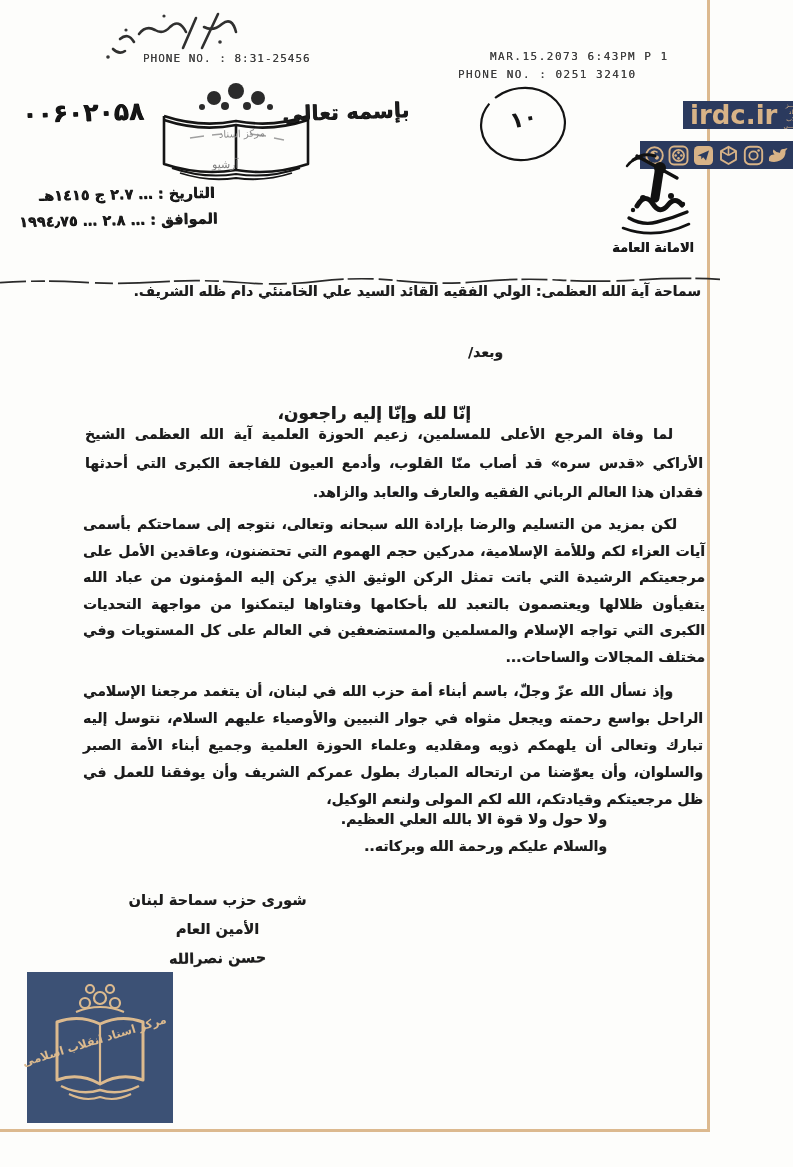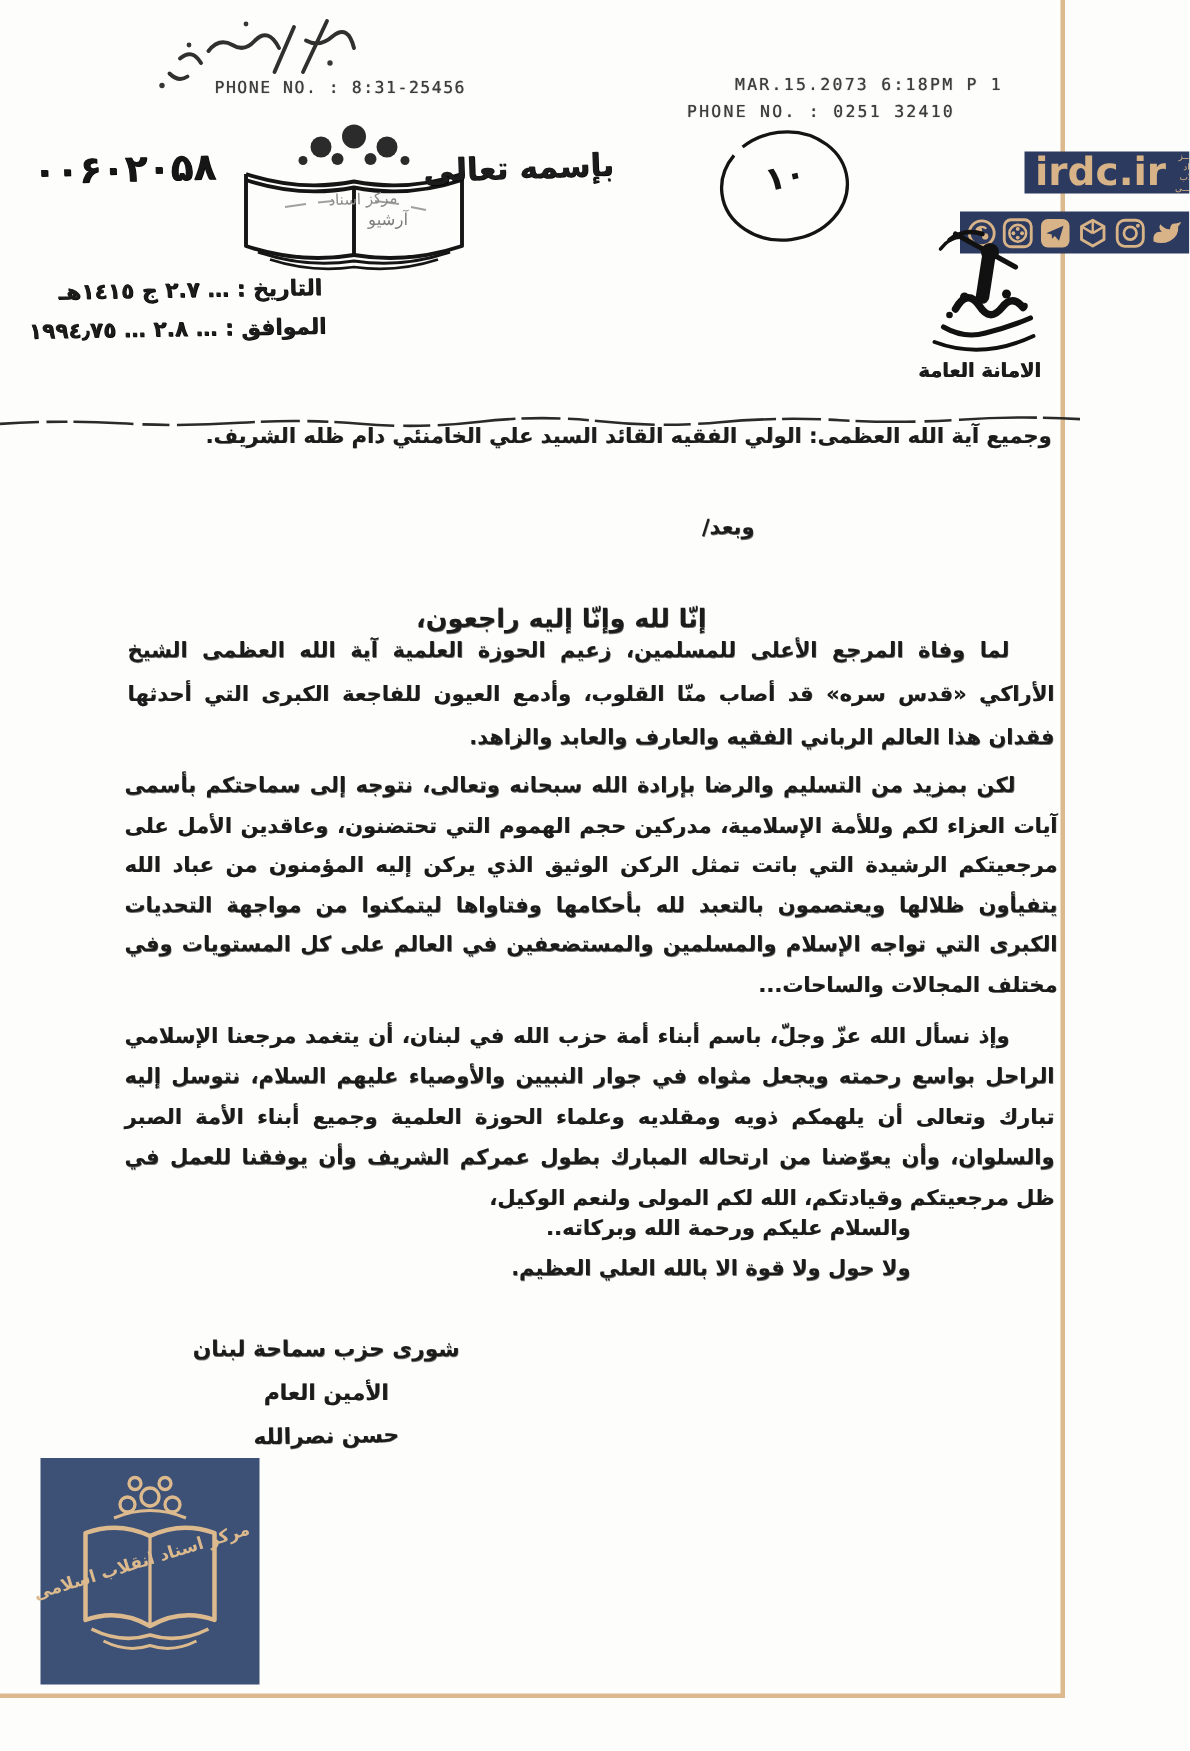--- a/index.html
+++ b/index.html
@@ -33,21 +33,21 @@
   }
   .circle-note{position:absolute;left:476px;top:82px;width:94px;height:86px;}
   .circle-note svg{position:absolute;left:0;top:0;}
   .circle-note .num{
     position:absolute;left:34px;top:24px;font-size:22px;font-weight:bold;
     transform:rotate(-12deg);color:#151515;
   }
   
   .stamp{position:absolute;left:150px;top:80px;width:180px;height:108px;}
   .stamp .t1{position:absolute;left:52px;top:48px;width:80px;text-align:center;font-size:10px;color:#8a8a8a;direction:rtl;transform:rotate(-2deg);letter-spacing:2px;}
-  .stamp .t2{position:absolute;left:62px;top:60px;width:60px;text-align:right;font-size:11px;color:#7d7d7d;direction:rtl;letter-spacing:4px;font-family:Liberation Serif, serif;}
+  .stamp .t2{position:absolute;left:62px;top:78px;width:60px;text-align:left;font-size:11px;color:#7d7d7d;direction:rtl;letter-spacing:4px;font-family:Liberation Serif, serif;}
   
   .irdc-badge{
     position:absolute;left:643px;top:101px;width:150px;height:28px;background:#2b3a5e;
     display:flex;align-items:center;justify-content:flex-start;gap:6px;padding:0;box-sizing:border-box;margin-left:40px;
   }
   .irdc-badge .domain{
     font-size:26px;font-weight:bold;color:#d8b387;letter-spacing:0;line-height:38px;
     padding-left:7px;font-family:"DejaVu Sans",sans-serif;
   }
   .irdc-badge .cap{display:flex;flex-direction:column;justify-content:center;line-height:7px;direction:rtl;}
@@ -113,21 +113,21 @@
       <g fill="#141414" opacity=".85">
         <circle cx="40" cy="55" r="1.8"></circle>
           <circle cx="58" cy="28" r="1.6"></circle>
         <circle cx="96" cy="14" r="1.6"></circle>
           <circle cx="152" cy="40" r="1.8"></circle>
       </g>
     </svg>
   </div>
 
   <div class="fax fax-l1">PHONE NO. : 8:31-25456</div>
-  <div class="fax fax-r1">MAR.15.2073  6:18PM  P 1</div>
+  <div class="fax fax-r1">MAR.15.2073  6:43PM  P 1</div>
   <div class="fax fax-r2">PHONE NO. : 0251 32410</div>
 
   <div class="serial">۰۰۶۰۲۰۵۸</div>
 
   <div class="stamp">
     <svg width="180" height="108" viewBox="0 0 180 108">
       <g fill="#151515" opacity=".9">
         <circle cx="64" cy="18" r="7"></circle>
           <circle cx="86" cy="11" r="8"></circle>
           <circle cx="108" cy="18" r="7"></circle>
@@ -240,31 +240,31 @@
 
   <div class="date-line dl1">التاريخ : … ۲.۷ ج ۱٤۱٥هـ</div>
   <div class="date-line dl2">الموافق : … ۲.۸ … ۱۹۹٤٫۷٥</div>
 
   <div class="separator">
     <svg width="720" height="10" viewBox="0 0 720 10">
       <path d="M0,6 q40,-2.5 80,0 t80,0 t80,1 t80,-1 t80,0 t80,1 t80,-1 t80,0 t80,0" fill="none" stroke="#2a2a2a" stroke-width="1.7" stroke-dasharray="26 5 14 4 40 6 18 5 52 4"></path>
     </svg>
   </div>
 
-  <div class="ar sal1">وجميع آية الله العظمى: الولي الفقيه القائد السيد علي الخامنئي دام ظله الشريف.</div>
+  <div class="ar sal1">سماحة آية الله العظمى: الولي الفقيه القائد السيد علي الخامنئي دام ظله الشريف.</div>
   <div class="ar preface">وبعد/</div>
   <div class="ar istirjaa">إنّا لله وإنّا إليه راجعون،</div>
 
   <div class="ar para p1">لما وفاة المرجع الأعلى للمسلمين، زعيم الحوزة العلمية آية الله العظمى الشيخ الأراكي «قدس سره» قد أصاب منّا القلوب، وأدمع العيون للفاجعة الكبرى التي أحدثها فقدان هذا العالم الرباني الفقيه والعارف والعابد والزاهد.</div>
   <div class="ar para p2">لكن بمزيد من التسليم والرضا بإرادة الله سبحانه وتعالى، نتوجه إلى سماحتكم بأسمى آيات العزاء لكم وللأمة الإسلامية، مدركين حجم الهموم التي تحتضنون، وعاقدين الأمل على مرجعيتكم الرشيدة التي باتت تمثل الركن الوثيق الذي يركن إليه المؤمنون من عباد الله يتفيأون ظلالها ويعتصمون بالتعبد لله بأحكامها وفتاواها ليتمكنوا من مواجهة التحديات الكبرى التي تواجه الإسلام والمسلمين والمستضعفين في العالم على كل المستويات وفي مختلف المجالات والساحات...</div>
   <div class="ar para p3">وإذ نسأل الله عزّ وجلّ، باسم أبناء أمة حزب الله في لبنان، أن يتغمد مرجعنا الإسلامي الراحل بواسع رحمته ويجعل مثواه في جوار النبيين والأوصياء عليهم السلام، نتوسل إليه تبارك وتعالى أن يلهمكم ذويه ومقلديه وعلماء الحوزة العلمية وجميع أبناء الأمة الصبر والسلوان، وأن يعوّضنا من ارتحاله المبارك بطول عمركم الشريف وأن يوفقنا للعمل في ظل مرجعيتكم وقيادتكم، الله لكم المولى ولنعم الوكيل،</div>
 
   <div class="ar closing">
+    <div>ولا حول ولا قوة الا بالله العلي العظيم.</div>
     <div>والسلام عليكم ورحمة الله وبركاته..</div>
-    <div>ولا حول ولا قوة الا بالله العلي العظيم.</div>
   </div>
 
   <div class="ar signature">
     <div>شورى حزب سماحة لبنان</div>
     <div>الأمين العام</div>
     <div class="name">حسن نصرالله</div>
   </div>
 
   <div class="archive-logo">
     <svg width="146" height="151" viewBox="0 0 146 151">

